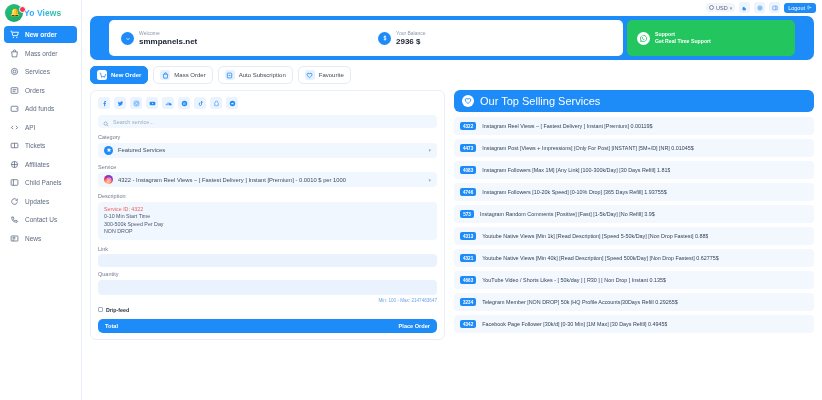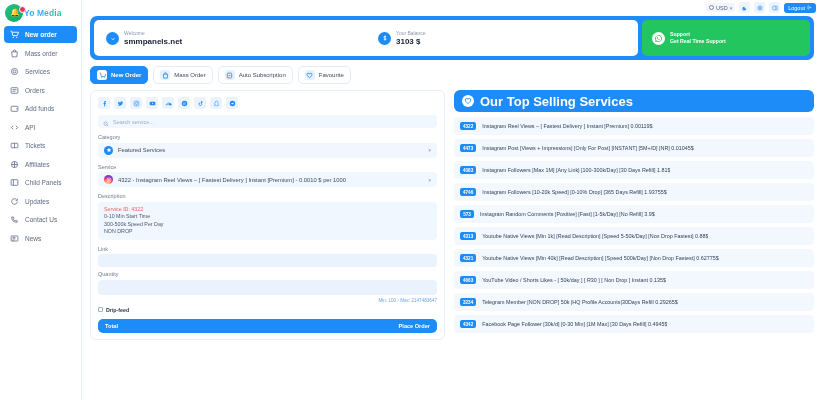--- a/index.html
+++ b/index.html
@@ -74,21 +74,21 @@
   }
   .logout-btn {
     display: flex; align-items: center; gap: 2px;
     background: #1d8bf8; color: #fff; border-radius: 3px;
     font-size: 5.5px; padding: 2px 4px; cursor: pointer;
   }
 
   
   .stat-banner {
     margin: 2px 8px 0 8px; background: #1d8bf8; border-radius: 7px;
-    height: 44px; display: flex; align-items: center; padding: 4px;
+    height: 44px; display: flex; align-items: center; padding: 19px;
     gap: 4px;
   }
   .stat-white {
     flex: 1 1 auto; background: #fff; border-radius: 5px; height: 36px;
     display: flex; align-items: center;
   }
   .stat-cell { display: flex; align-items: center; gap: 5px; padding: 0 12px; flex: 1 1 0; }
   .stat-ico {
     width: 13px; height: 13px; border-radius: 50%; background: #1d8bf8;
     display: flex; align-items: center; justify-content: center; color: #fff;
@@ -189,21 +189,21 @@
   
   .top-head {
     background: #1d8bf8; border-radius: 6px; height: 22px;
     display: flex; align-items: center; gap: 6px; padding: 0 8px;
     margin-bottom: 5px;
   }
   .top-head .hico {
     width: 12px; height: 12px; border-radius: 50%; background: #fff; color: #1d8bf8;
     display: flex; align-items: center; justify-content: center; flex: 0 0 12px;
   }
-  .top-head-title { font-size: 13px; color: #fff; font-weight: bold; }
+  .top-head-title { font-size: 11px; color: #fff; font-weight: normal; }
 
   .svc-item {
     background: #f3f8fe; border-radius: 4px; height: 18px;
     display: flex; align-items: center; gap: 6px; padding: 0 6px;
     margin-bottom: 4px; cursor: pointer;
   }
   .svc-id {
     background: #1d8bf8; color: #fff; font-size: 4.6px; font-weight: bold;
     border-radius: 2px; padding: 1.5px 3px; flex: 0 0 auto; min-width: 14px;
     text-align: center;
@@ -214,21 +214,21 @@
 <body>
 
 <div class="app">
 
   <aside class="sidebar">
     <div class="brand">
       <div class="brand-mark">
         <span class="bell">🔔</span>
         <span class="brand-dot"></span>
       </div>
-      <span class="brand-text">Yo Media</span>
+      <span class="brand-text">Yo Views</span>
     </div>
 
     <nav class="nav">
       <div class="nav-item active">
         <span class="nico">
             <svg width="9" height="9" viewBox="0 0 16 16" fill="none" stroke="currentColor" stroke-width="1.6">
               <path d="M1 2h2l2 8h8l2-6H4"></path>
               <circle cx="6" cy="13" r="1.2" fill="currentColor" stroke="none"></circle>
               <circle cx="12" cy="13" r="1.2" fill="currentColor" stroke="none"></circle>
             </svg>
@@ -384,21 +384,21 @@
           </span>
         </div>
         <div class="stat-cell">
           <span class="stat-ico">
             <svg width="8" height="8" viewBox="0 0 16 16" fill="none" stroke="#fff" stroke-width="1.6">
                 <path d="M8 3.5v9M10 6a2 2 0 0 0-4 .6c0 2 4 1 4 3a2 2 0 0 1-4 .4"></path>
               </svg>
           </span>
           <span class="stat-lines">
             <span class="stat-label">Your Balance</span>
-            <span class="stat-value">3103 $</span>
+            <span class="stat-value">2936 $</span>
           </span>
         </div>
       </div>
       <div class="stat-support">
         <span class="wa-ico">
           <svg width="9" height="9" viewBox="0 0 16 16" fill="currentColor">
               <path d="M8 2a6 6 0 0 0-5.2 9l-.8 3 3.1-.8A6 6 0 1 0 8 2zm0 1.3A4.7 4.7 0 1 1 3.3 8 4.7 4.7 0 0 1 8 3.3zm-2 2.2c-.2 0-.4.1-.5.3-.2.3-.5.7-.3 1.4.2.7.8 1.6 1.7 2.3.9.7 1.7.8 2.1.7.4-.1.8-.5.9-.8.1-.3 0-.5-.1-.6l-1-.5c-.2-.1-.3 0-.4.1l-.3.4c-.1.1-.2.1-.4 0-.5-.2-1.1-.9-1.3-1.3 0-.1 0-.2.1-.3l.3-.3c.1-.1.1-.2 0-.3l-.4-1c-.1-.2-.2-.2-.4-.2z"></path>
             </svg>
         </span>
         <span class="stat-lines">

